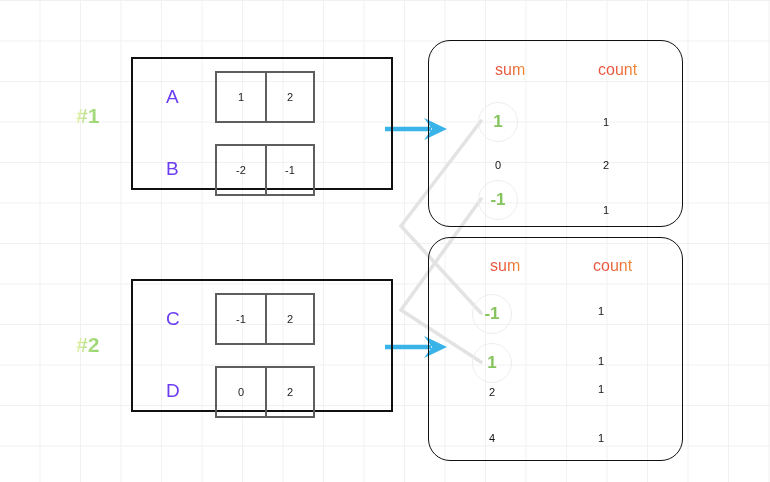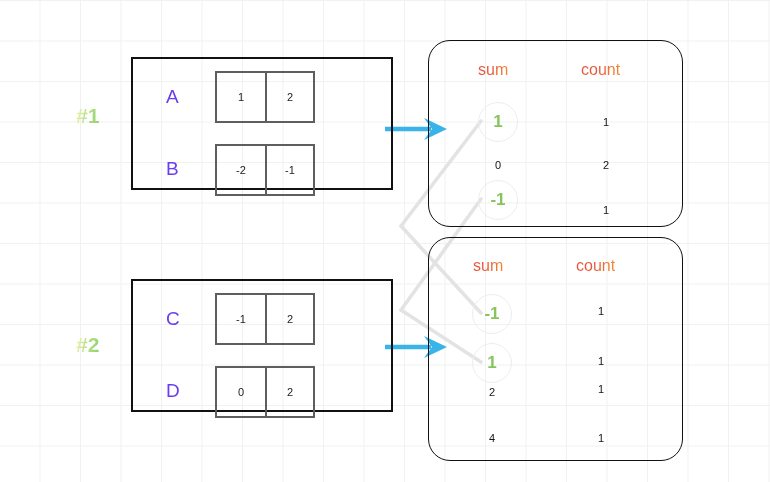--- a/index.html
+++ b/index.html
@@ -89,20 +89,21 @@
     position: absolute;
     font-size: 16px;
     font-family: "Liberation Sans", sans-serif;
     font-weight: 400;
     background-image: linear-gradient(90deg, #e8553c 0%, #e8553c 40%, #f08a34 100%);
     -webkit-background-clip: text;
     background-clip: text;
     color: transparent;
     -webkit-text-fill-color: transparent;
     white-space: nowrap;
+    margin-left: 17px;
   }
   .tvalue {
     position: absolute;
     transform: translate(-50%, -50%);
     font-size: 11px;
     color: #141414;
     font-family: "Liberation Sans", sans-serif;
     white-space: nowrap;
   }
   .tvalue.hl {

